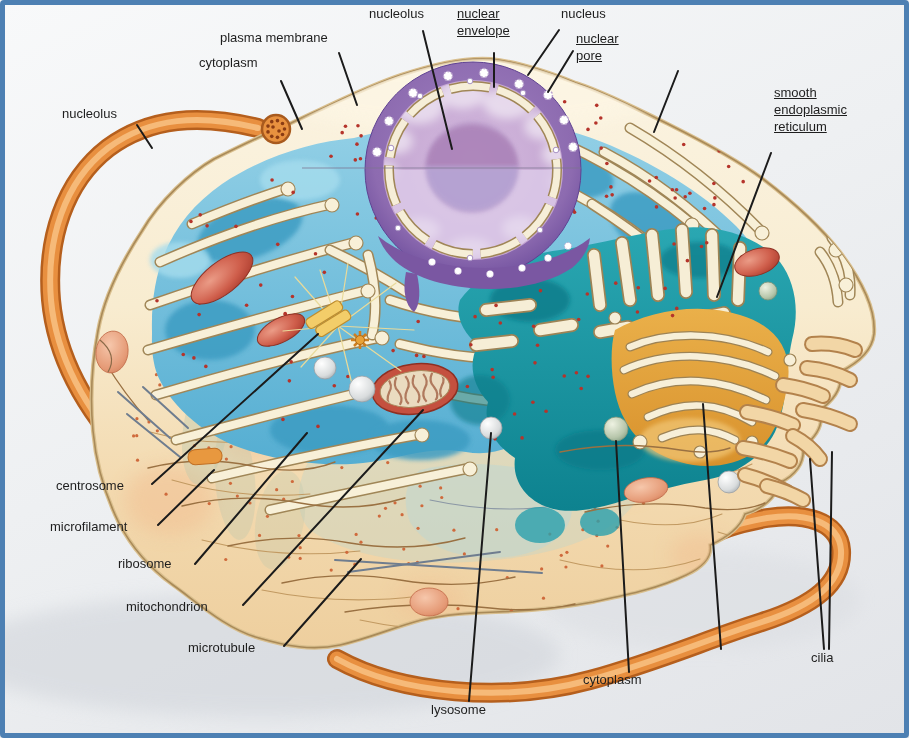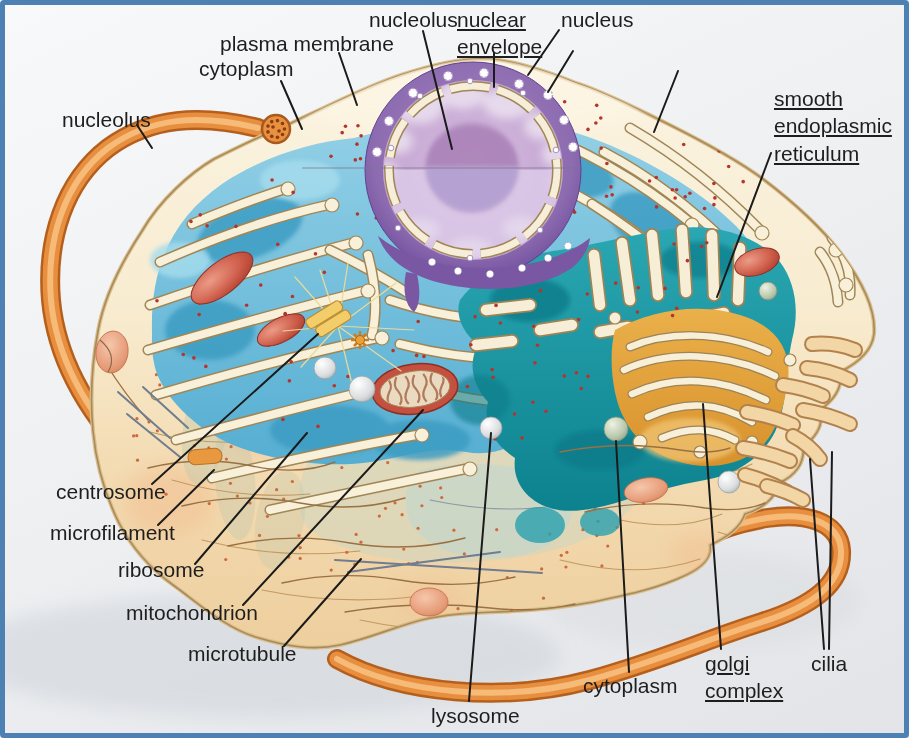--- a/index.html
+++ b/index.html
@@ -1,21 +1,21 @@
 <!DOCTYPE html>
 <html><head>
 <meta charset="utf-8">
 <style>
   html,body{margin:0;padding:0;background:#fff;}
   .stage{position:relative;width:909px;height:738px;overflow:hidden;
          background:linear-gradient(155deg,#f8f9fa 0%,#eef0f2 45%,#e2e4e8 100%);
          font-family:"Liberation Sans",sans-serif;}
   .stage::after{content:"";position:absolute;inset:0;border:5px solid #4d80b3;border-radius:4px;pointer-events:none;}
   svg.cell{position:absolute;left:0;top:0;width:909px;height:738px;display:block;}
-  .lbl{position:absolute;font-size:21px;line-height:1.3;color:#1e1e1e;white-space:nowrap;z-index:5;}
+  .lbl{position:absolute;font-size:13px;line-height:1.3;color:#1e1e1e;white-space:nowrap;z-index:5;}
   .lbl.wrap{white-space:normal;text-decoration:underline;}
 </style>
 </head>
 <body>
 
 <div class="stage">
 <svg class="cell" viewBox="0 0 909 738">
   <defs>
     <linearGradient id="cellGrad" x1="0" y1="0" x2="0" y2="1">
       <stop offset="0" stop-color="#fbf4e3"></stop>
@@ -694,26 +694,26 @@
     <line x1="629" y1="672" x2="616" y2="441"></line>
     <line x1="721" y1="649" x2="703" y2="404"></line>
     <line x1="824" y1="649" x2="810" y2="459"></line>
     <line x1="829" y1="649" x2="832" y2="452"></line>
   </g>
 </svg>
 
 <div class="lbl" style="left:369px;top:6px">nucleolus</div>
 <div class="lbl wrap" style="left:457px;top:6px;width:76px">nuclear envelope</div>
 <div class="lbl" style="left:561px;top:6px">nucleus</div>
+<div class="lbl wrap" style="left:576px;top:31px;width:70px">nuclear pore</div>
 <div class="lbl wrap" style="left:774px;top:85px;width:100px">smooth endoplasmic reticulum</div>
 <div class="lbl" style="left:220px;top:30px">plasma membrane</div>
 <div class="lbl" style="left:199px;top:55px">cytoplasm</div>
 <div class="lbl" style="left:62px;top:106px">nucleolus</div>
 <div class="lbl" style="left:56px;top:478px">centrosome</div>
 <div class="lbl" style="left:50px;top:519px">microfilament</div>
 <div class="lbl" style="left:118px;top:556px">ribosome</div>
 <div class="lbl" style="left:126px;top:599px">mitochondrion</div>
 <div class="lbl" style="left:188px;top:640px">microtubule</div>
 <div class="lbl" style="left:431px;top:702px">lysosome</div>
 <div class="lbl" style="left:583px;top:672px">cytoplasm</div>
-<div class="lbl wrap" style="left:705px;top:650px;width:80px">golgi complex</div>
 <div class="lbl" style="left:811px;top:650px">cilia</div>
 </div>
 
 </body></html>

